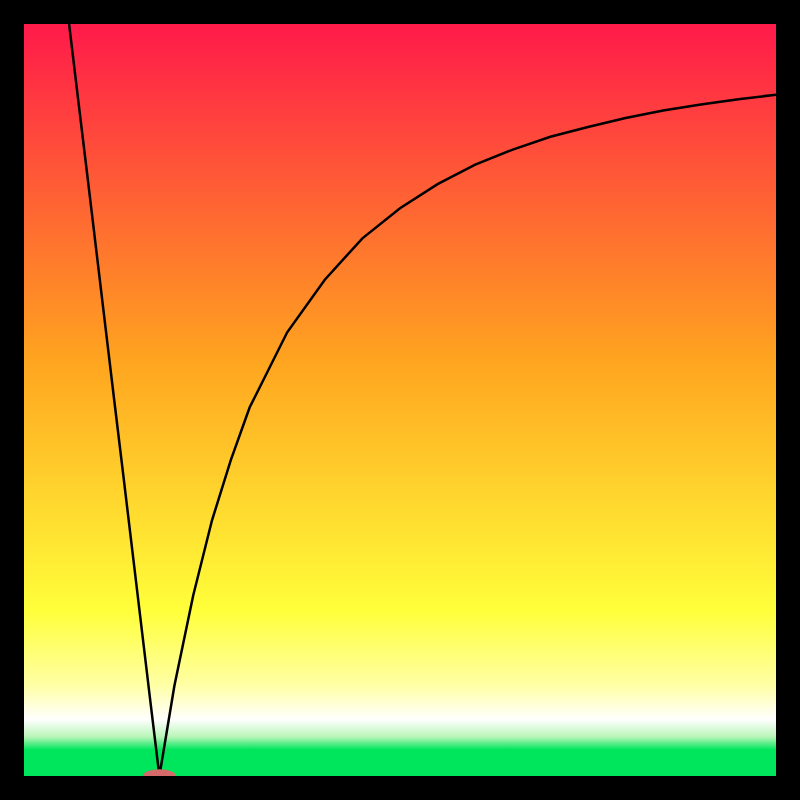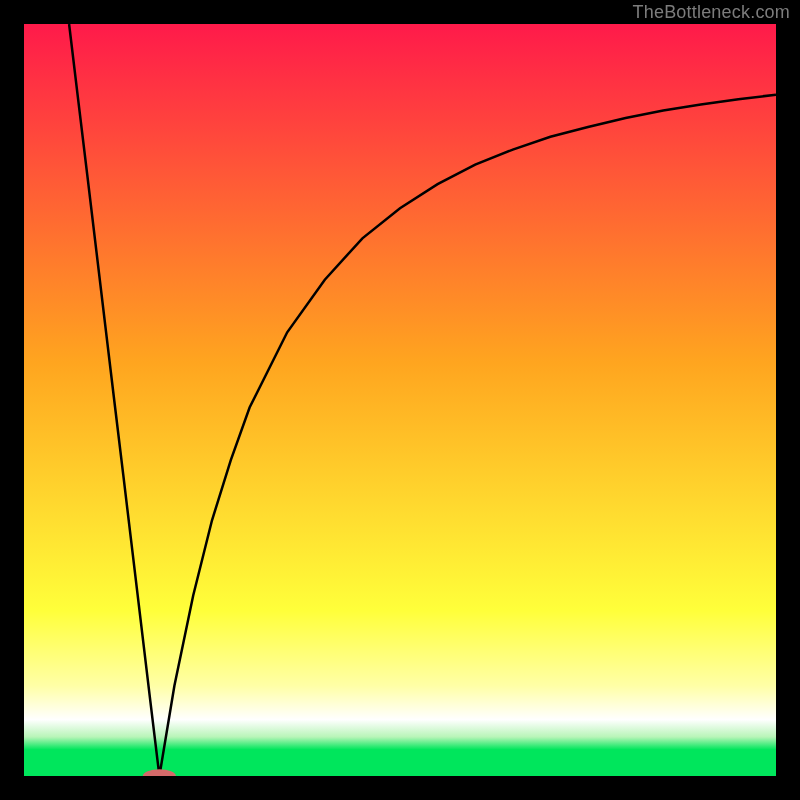--- a/index.html
+++ b/index.html
@@ -6,21 +6,20 @@
   .frame{position:relative;width:800px;height:800px;background:#000}
   .plot{position:absolute;left:24px;top:24px;width:752px;height:752px}
   .watermark{position:absolute;top:2px;right:10px;font:18px Arial,Helvetica,sans-serif;color:#7c7c7c;letter-spacing:.2px}
   svg{display:block}
 </style>
 </head>
 <body>
 
 <div class="frame">
 
-  <div class="watermark">TheBottleneck.com</div>
 
   <svg class="plot" viewBox="0 0 752 752" preserveAspectRatio="none">
     <defs>
       <linearGradient id="bg" x1="0" y1="0" x2="0" y2="1">
         <stop id="g0" offset="0" stop-color="#ff1a4a"></stop>
         <stop id="g1" offset="0.45" stop-color="#ffa51f"></stop>
         <stop id="g2" offset="0.78" stop-color="#ffff3a"></stop>
         <stop id="g3" offset="0.88" stop-color="#ffffa6"></stop>
         <stop id="g4" offset="0.925" stop-color="#ffffff"></stop>
         <stop id="g5" offset="0.948" stop-color="#b8f5b8"></stop>

